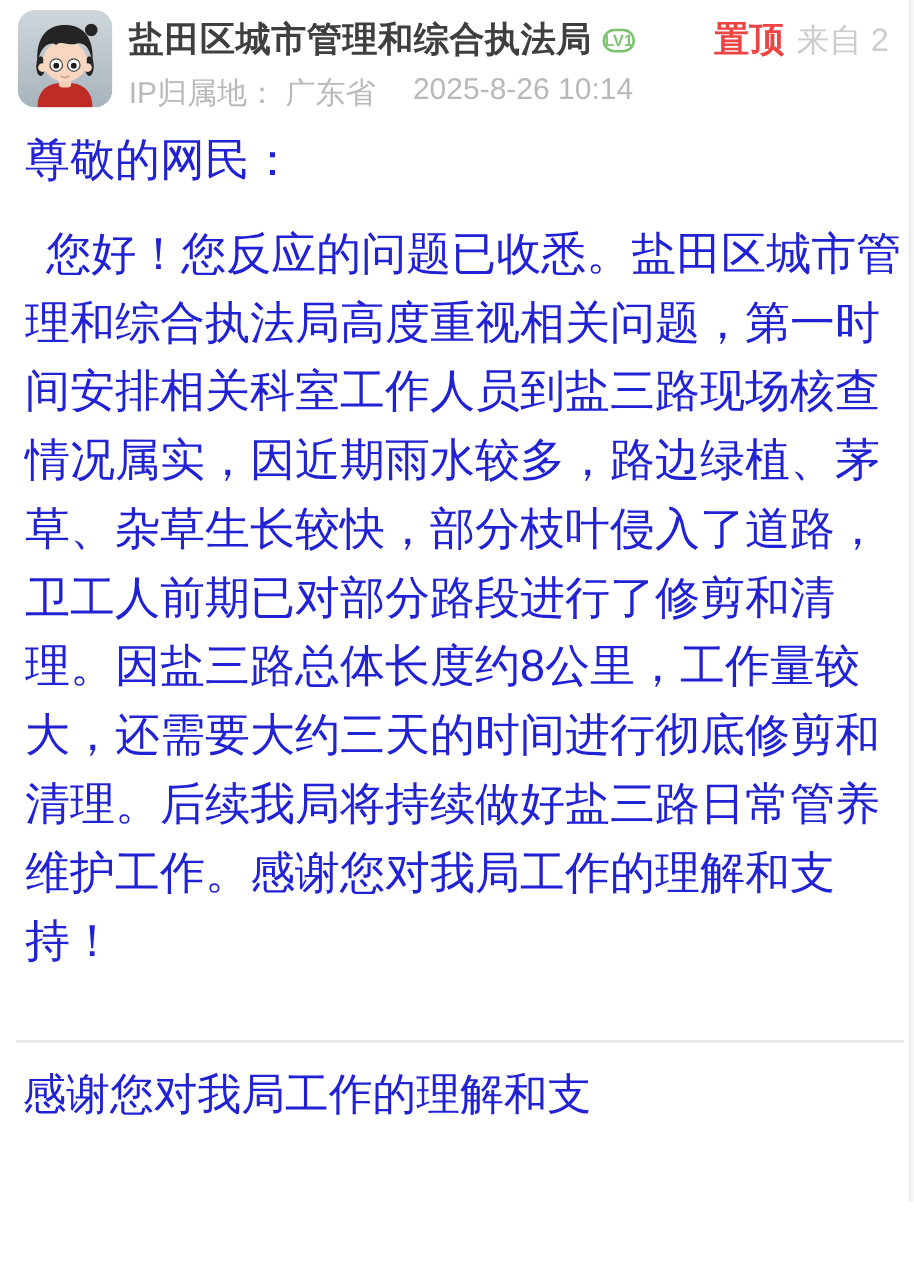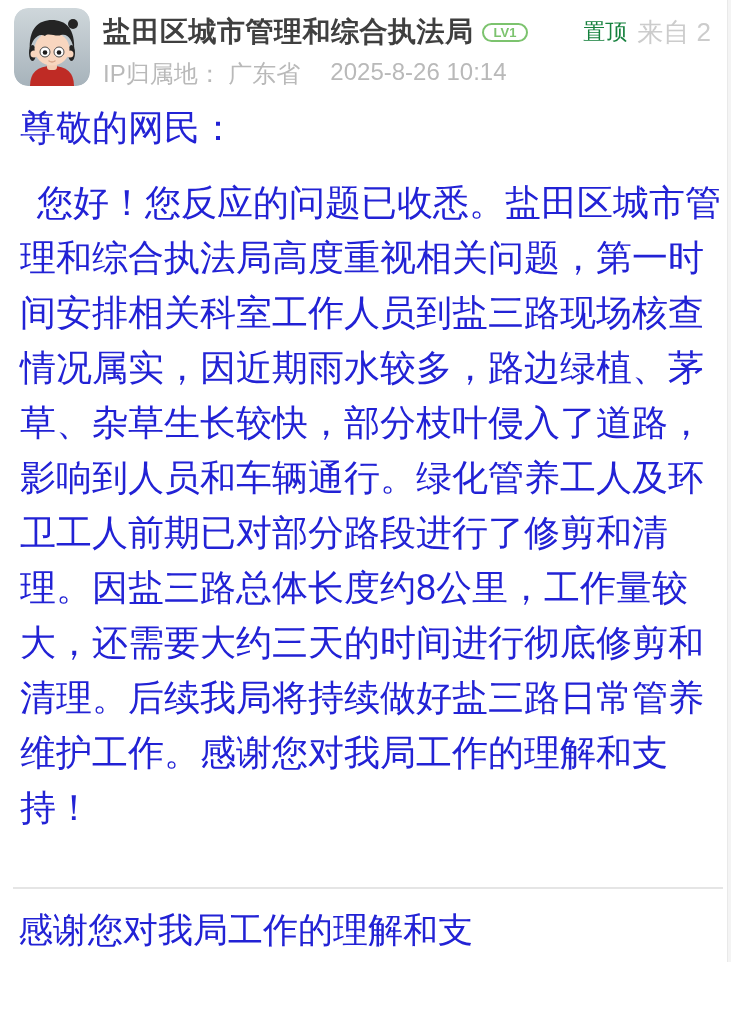--- a/index.html
+++ b/index.html
@@ -25,25 +25,25 @@
   .header-main { flex:1; margin-left:13px; padding-top:5px; min-width:0; }
   .name-row { display:flex; align-items:center; }
   .author-name {
     font-size:28px; font-weight:bold; color:#3f3f3f;
     letter-spacing:0.5px; white-space:nowrap; cursor:pointer;
   }
   .lv-badge {
     margin-left:8px; flex:none;
     font-size:13px; font-weight:bold; color:#7cc36e;
     border:2px solid #7cc36e; border-radius:10px;
-    padding:0 10px; height:19px; line-height:16px;
+    padding:0 0; height:19px; line-height:16px;
   }
   .pinned-badge {
     margin-left:auto; flex:none;
-    font-size:22px; font-weight:400; color:#15803d; white-space:nowrap;
+    font-size:28px; font-weight:700; color:#ef4444; white-space:nowrap;
   }
   .from-label {
     margin-left:10px; flex:none;
     font-size:26px; color:#cccccc; white-space:nowrap;
   }
   .meta-row {
     display:flex; gap:30px; margin-top:7px;
     font-size:24px; color:#b9b9b9; white-space:nowrap;
   }
 
@@ -135,21 +135,20 @@
   </div>
 
   
   <div class="post-body">
     <div class="body-line">尊敬的网民：</div>
     <div class="body-line indent">您好！您反应的问题已收悉。盐田区城市管</div>
     <div class="body-line">理和综合执法局高度重视相关问题，第一时</div>
     <div class="body-line">间安排相关科室工作人员到盐三路现场核查</div>
     <div class="body-line">情况属实，因近期雨水较多，路边绿植、茅</div>
     <div class="body-line">草、杂草生长较快，部分枝叶侵入了道路，</div>
-    <div class="body-line">影响到人员和车辆通行。绿化管养工人及环</div>
     <div class="body-line">卫工人前期已对部分路段进行了修剪和清</div>
     <div class="body-line">理。因盐三路总体长度约8公里，工作量较</div>
     <div class="body-line">大，还需要大约三天的时间进行彻底修剪和</div>
     <div class="body-line">清理。后续我局将持续做好盐三路日常管养</div>
     <div class="body-line">维护工作。感谢您对我局工作的理解和支</div>
     <div class="body-line">持！</div>
   </div>
 
   
   <div class="divider"></div>

